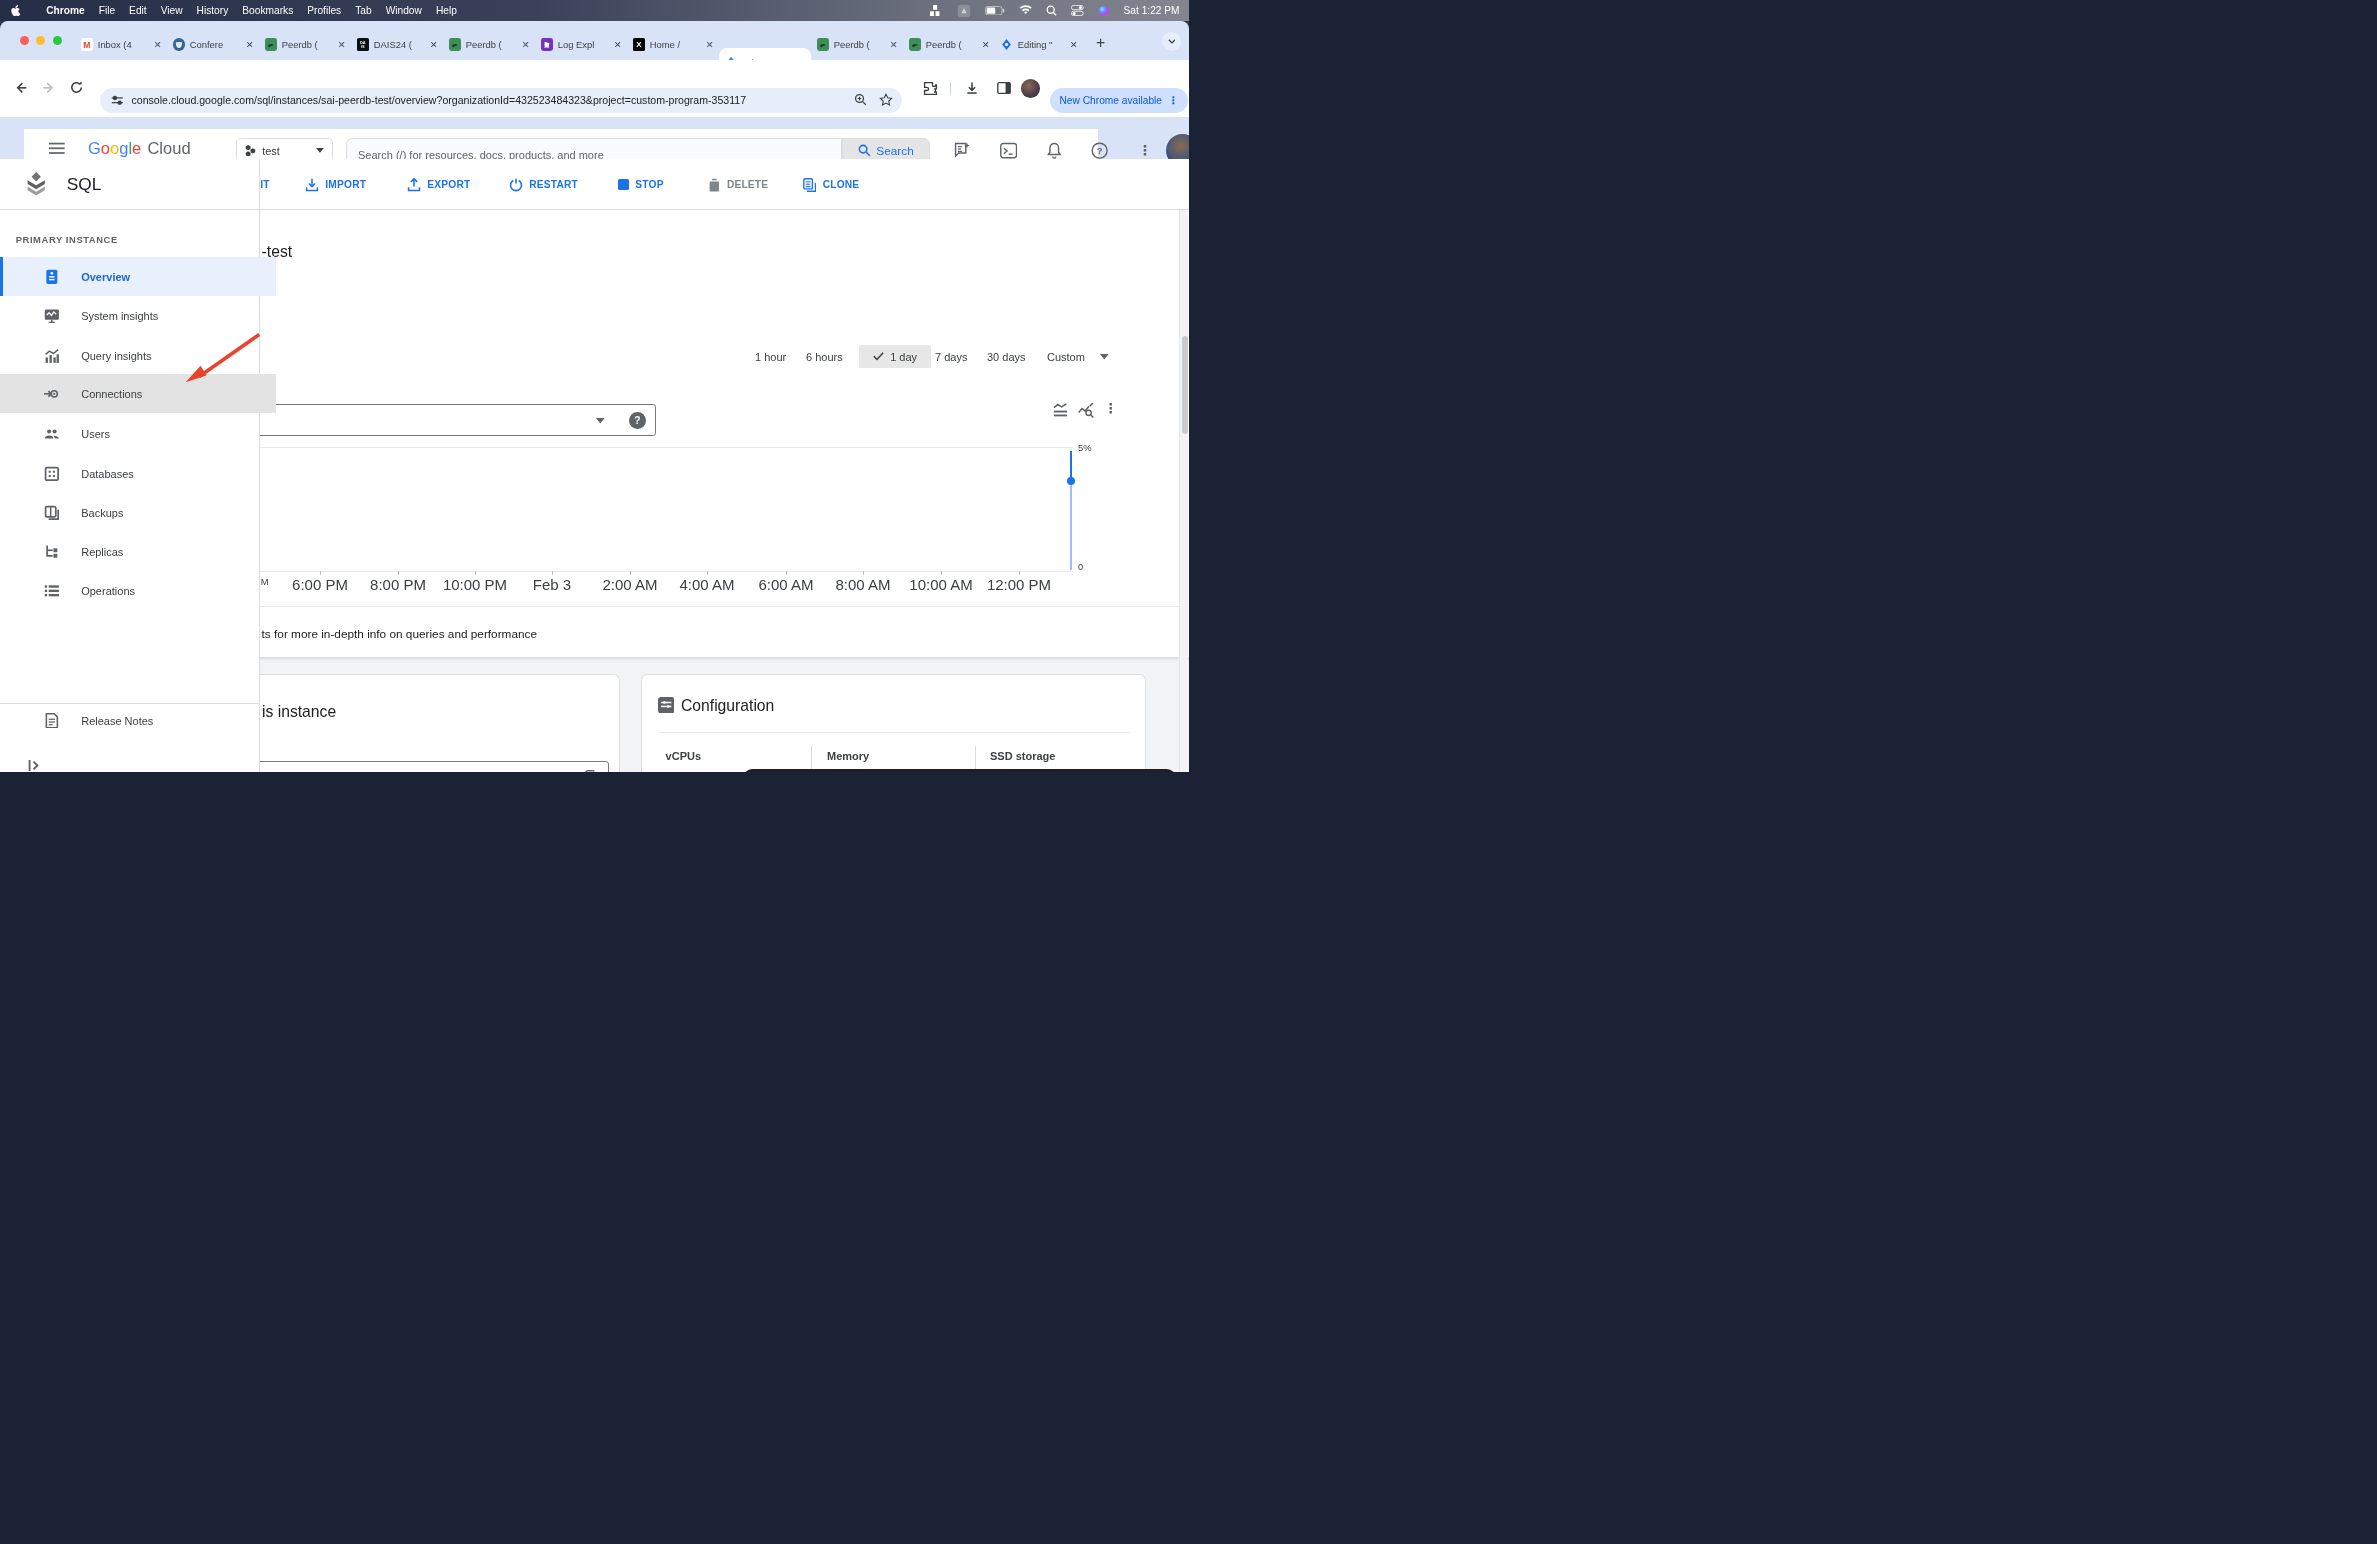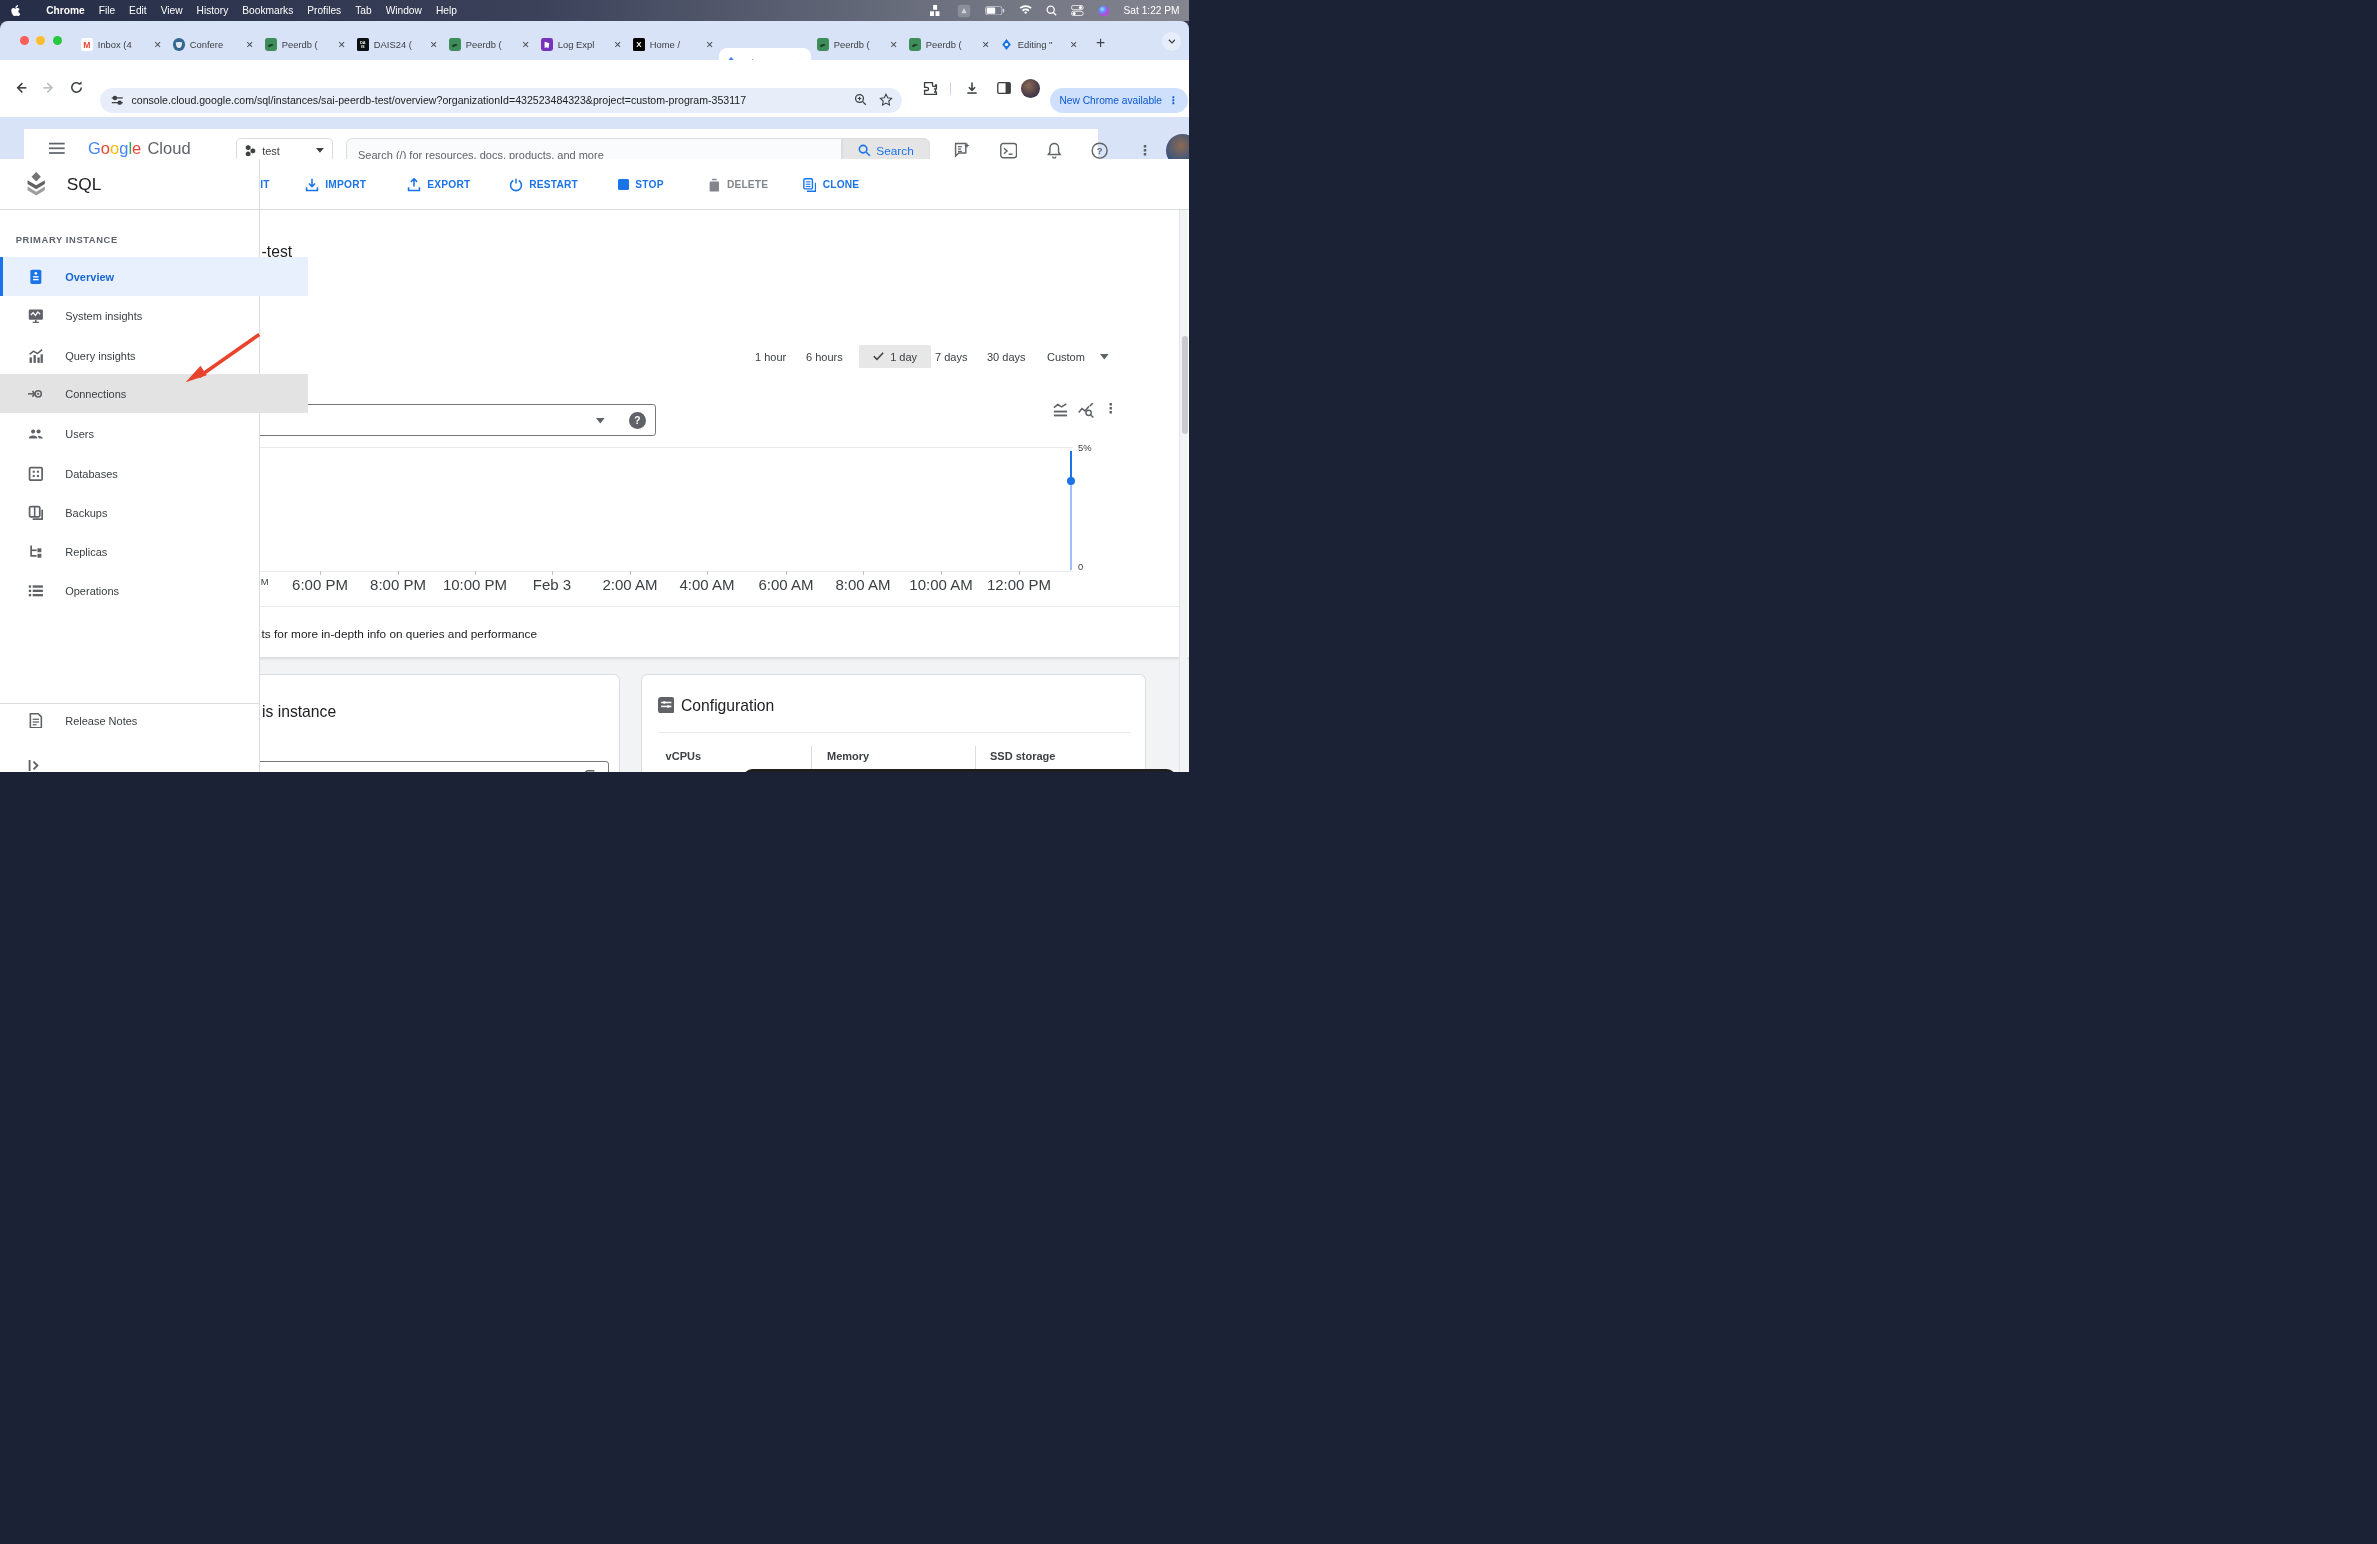--- a/index.html
+++ b/index.html
@@ -30,21 +30,21 @@
   .projbox{position:absolute;left:212px;top:9.4px;width:97px;height:24.4px;border:0.8px solid #dadce0;border-radius:4.7px;display:flex;align-items:center;gap:6.3px;padding:0 7.9px;font-size:11px;color:#3c4043;}
   .searchbox{position:absolute;left:322px;top:9.4px;width:496px;height:24.4px;border:0.8px solid #dadce0;border-radius:6.3px 0 0 6.3px;background:#fafbfc;display:flex;align-items:center;padding:16px 11px;font-size:11px;color:#5f6368;}
   .searchbtn{position:absolute;left:818px;top:9.4px;width:88px;height:24.4px;border:0.8px solid #dadce0;border-radius:0 6.3px 6.3px 0;display:flex;align-items:center;justify-content:center;gap:5.5px;color:#1a73e8;font-size:11.8px;background:#e5e5e5;}
   
   .phead{position:absolute;left:0;top:138px;width:1189px;height:51px;background:#fff;border-bottom:0.8px solid #dadce0;}
   .tbitem{position:absolute;top:0;height:51px;display:flex;align-items:center;gap:6.3px;font-size:10.2px;font-weight:bold;letter-spacing:0.2px;color:#1a73e8;}
   .tbitem.dis{color:#80868b;}
   
   .sidebar{position:absolute;left:0;top:189px;width:260px;height:583px;background:#fff;border-right:0.8px solid #dadce0;z-index:10;}
   .sbhead{position:absolute;left:0;top:138px;width:260px;height:51px;background:#fff;border-bottom:0.8px solid #dadce0;border-right:0.8px solid #dadce0;z-index:10;display:flex;align-items:center;gap:20.4px;padding-left:26px;}
-  .sbitem{position:absolute;left:0;width:308px;height:39px;display:flex;align-items:center;color:#3c4043;font-size:11px;}
+  .sbitem{position:absolute;left:0;width:276px;height:39px;display:flex;align-items:center;color:#3c4043;font-size:11px;padding-left:16px;}
   .sbitem .ic{width:15.7px;height:15.7px;margin-left:27.5px;margin-right:22px;color:#5f6368;flex:0 0 auto;}
   .sbitem.sel{background:#e8f0fe;color:#1967d2;font-weight:bold;}
   .sbitem.sel .ic{color:#1a73e8;}
   .sbitem.hov{background:#e3e3e3;}
   .selbar{position:absolute;left:0;top:0;width:3.1px;height:39px;background:#1a73e8;}
   
   .content{position:absolute;left:260px;top:189px;width:929px;height:583px;background:#fff;overflow:hidden;z-index:1;}
   .trange{position:absolute;top:135px;height:23px;display:flex;align-items:center;font-size:11px;color:#3c4043;white-space:nowrap;}
   .tsel{background:#e7e7e7;border-radius:1.6px;justify-content:center;gap:6.3px;}
   .ddbox{position:absolute;left:-56px;top:194px;width:452px;height:32px;border:0.8px solid #747775;border-radius:3.1px;background:#fff;}

